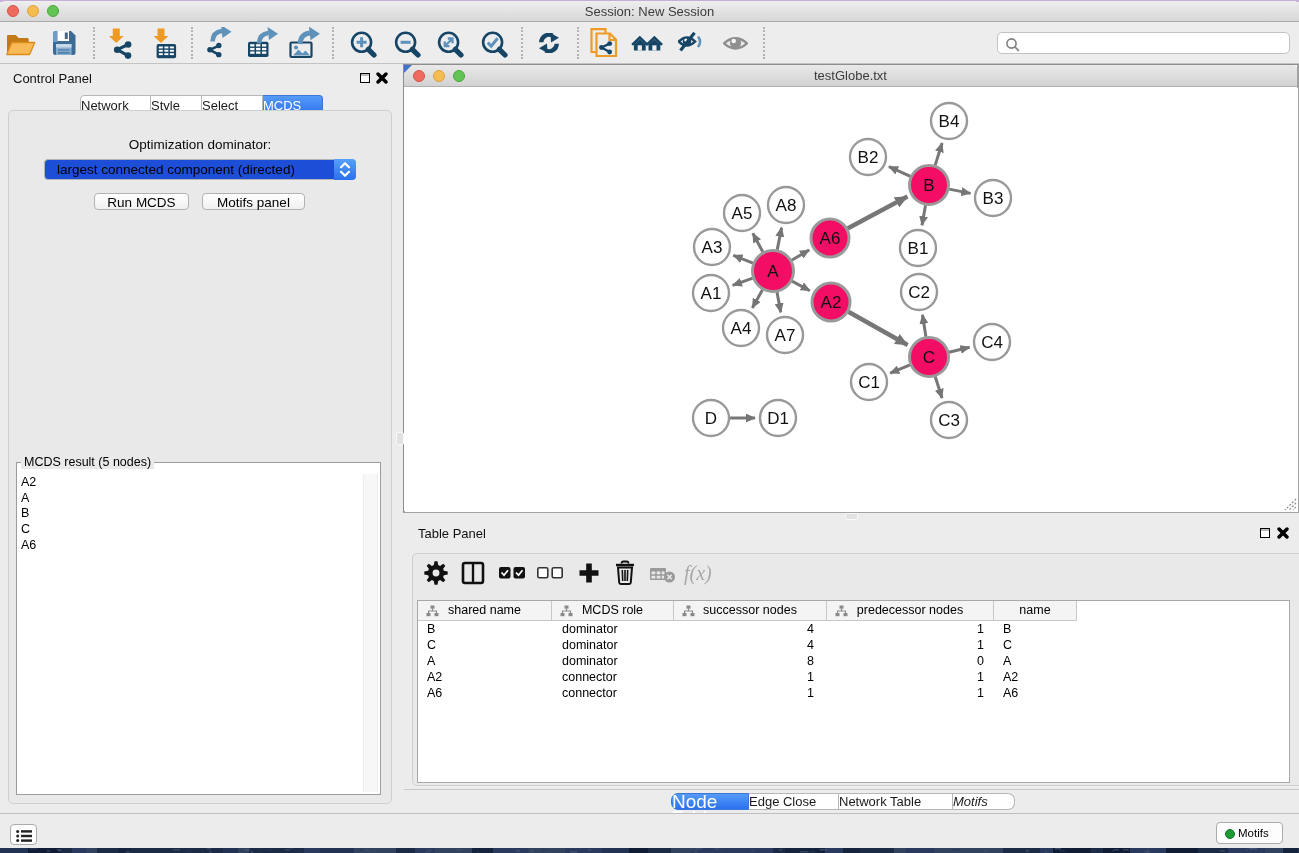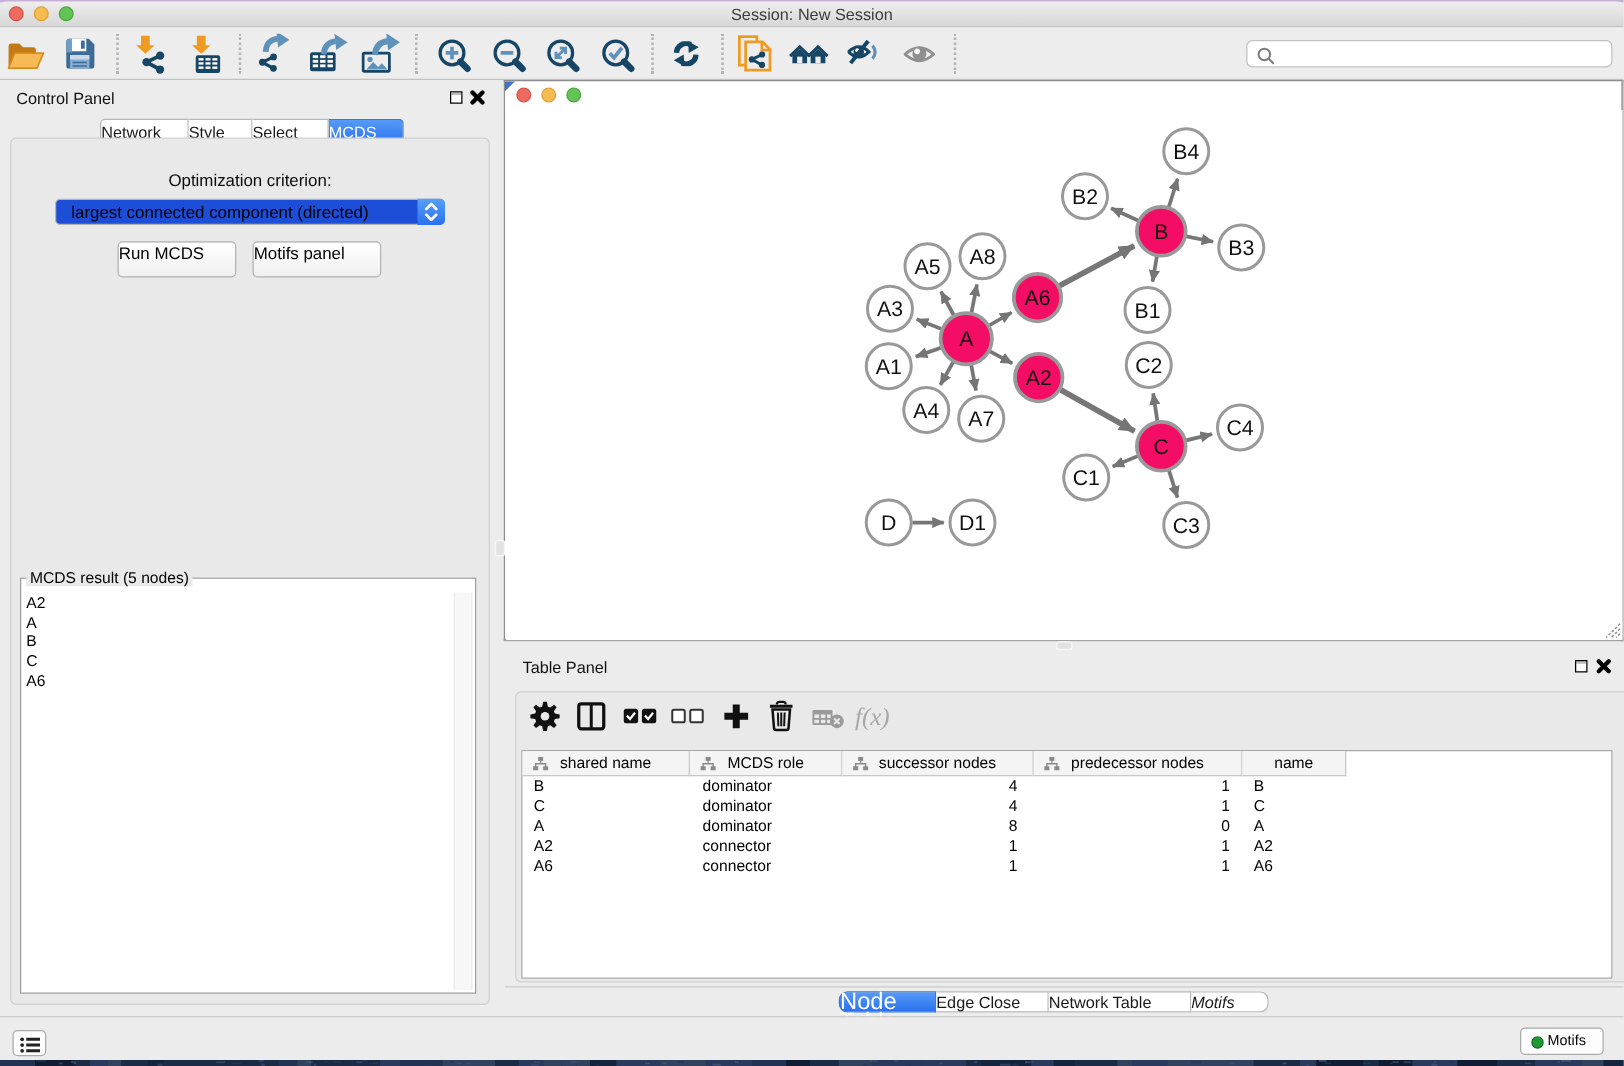--- a/index.html
+++ b/index.html
@@ -38,23 +38,23 @@
 .seg .t:last-child { border-radius:0 4px 4px 0; }
 .seg .t.sel { background:linear-gradient(#559bf8,#2b71ef); color:#fff; border-color:#3a78d8; }
 
 #cpContent { position:absolute; left:8px; top:46px; width:384px; height:694px;
   background:#e9e9e9; border:1px solid #cfcfcf; border-radius:5px; }
 
 #combo { position:absolute; left:35px; top:48px; width:312px; height:21px; background:#1d4ed8;
   border:1px solid #b4b4b4; border-radius:4px; font-size:13.5px; color:#000; line-height:19px; padding-left:12px; }
 #combo .step { position:absolute; right:-1px; top:-1px; width:22px; height:21px;
   background:linear-gradient(#56a1f9,#2a70ee); border-radius:0 4px 4px 0; }
-.btn { position:absolute; height:29px; background:linear-gradient(#ffffff,#f0f0f0);
+.btn { position:absolute; height:17px; background:linear-gradient(#ffffff,#f0f0f0);
   border:1px solid #b2b2b2; border-radius:4px; font-size:13.5px; color:#000;
-  line-height:18px; }
+  text-align:center; line-height:18px; }
 
 #fieldset { position:absolute; left:7px; top:351px; width:365px; height:333px;
   border:1px solid #9d9d9d; background:#fff; }
 #fieldset .legend { position:absolute; left:4px; top:-8px; background:#e9e9e9; padding:0 3px;
   font-size:12.5px; color:#000; }
 #mcdslist { position:absolute; left:4px; top:12px; font-size:12.5px; color:#000; line-height:15.7px; }
 #mcdsscroll { position:absolute; right:2px; top:11px; width:15px; height:318px; background:#f7f7f7; border-left:1px solid #ececec; border-right:1px solid #ececec; }
 
 
 #netwin { left:403px; top:64px; width:896px; height:449px; background:#fff; border:1px solid #8d8d8d; border-right:2px solid #a2a2a2; border-bottom:2px solid #a2a2a2; }
@@ -245,21 +245,21 @@
 <path d="M2 2 L10 10 M10 2 L2 10" stroke="#000" stroke-width="3.4" stroke-linecap="round"></path>
 <path d="M2 2 L10 10 M10 2 L2 10" stroke="#000" stroke-width="2.2"></path>
 </svg>
   <div class="seg" style="left:80px; top:31px;">
     <div class="t" style="width:71px;">Network</div>
     <div class="t" style="width:51px;">Style</div>
     <div class="t" style="width:61px;">Select</div>
     <div class="t sel" style="width:60px;">MCDS</div>
   </div>
   <div id="cpContent">
-    <div style="position:absolute; left:0; top:26px; width:100%; text-align:center; font-size:13.5px; color:#0a0a0a;">Optimization criterion:</div>
+    <div style="position:absolute; left:0; top:26px; width:100%; text-align:center; font-size:13.5px; color:#0a0a0a;">Optimization dominator:</div>
     <div id="combo">largest connected component (directed)
       <div class="step">
         <svg width="22" height="21" style="position:absolute;left:0;top:0;">
           <path d="M7 8.2 L11 4.2 L15 8.2" stroke="#fff" stroke-width="2.2" fill="none" stroke-linecap="round" stroke-linejoin="round"></path>
           <path d="M7 12.8 L11 16.8 L15 12.8" stroke="#fff" stroke-width="2.2" fill="none" stroke-linecap="round" stroke-linejoin="round"></path>
         </svg>
       </div>
     </div>
     <div class="btn" style="left:85px; top:82px; width:95px;">Run MCDS</div>
     <div class="btn" style="left:193px; top:82px; width:103px;">Motifs panel</div>
@@ -268,20 +268,23 @@
       <div id="mcdslist">A2<br>A<br>B<br>C<br>A6</div>
       <div id="mcdsscroll"></div>
     </div>
   </div>
 </div>
 
 <div class="abs" id="netwin">
   <svg style="position:absolute;left:0;top:0;z-index:5" width="8" height="8">
       <path d="M0 0 L8 0 L0 8 z" fill="#3f74c8"></path>
     </svg>
+  <div id="nettitle">
+    <div class="title">testGlobe.txt</div>
+  </div>
   <div class="tl" style="left:9px; top:5px; background:#ee6a5f; border:1px solid #d35549;"></div>
   <div class="tl" style="left:29px; top:5px; background:#f5bd4f; border:1px solid #dfa03c;"></div>
   <div class="tl" style="left:49px; top:5px; background:#61c454; border:1px solid #4ca73e;"></div>
   <div id="netcanvas">
     <svg width="891" height="423" style="position:absolute;left:0;top:0;">
 <defs>
 <marker id="arr" viewBox="0 0 10 9" refX="9.2" refY="4.5" markerWidth="10" markerHeight="9" markerUnits="userSpaceOnUse" orient="auto-start-reverse">
   <path d="M0,0 L10,4.5 L0,9 z" fill="#757575"></path>
 </marker>
 <marker id="arrT" viewBox="0 0 13 11.5" refX="12.3" refY="5.75" markerWidth="13" markerHeight="11.5" markerUnits="userSpaceOnUse" orient="auto-start-reverse">

